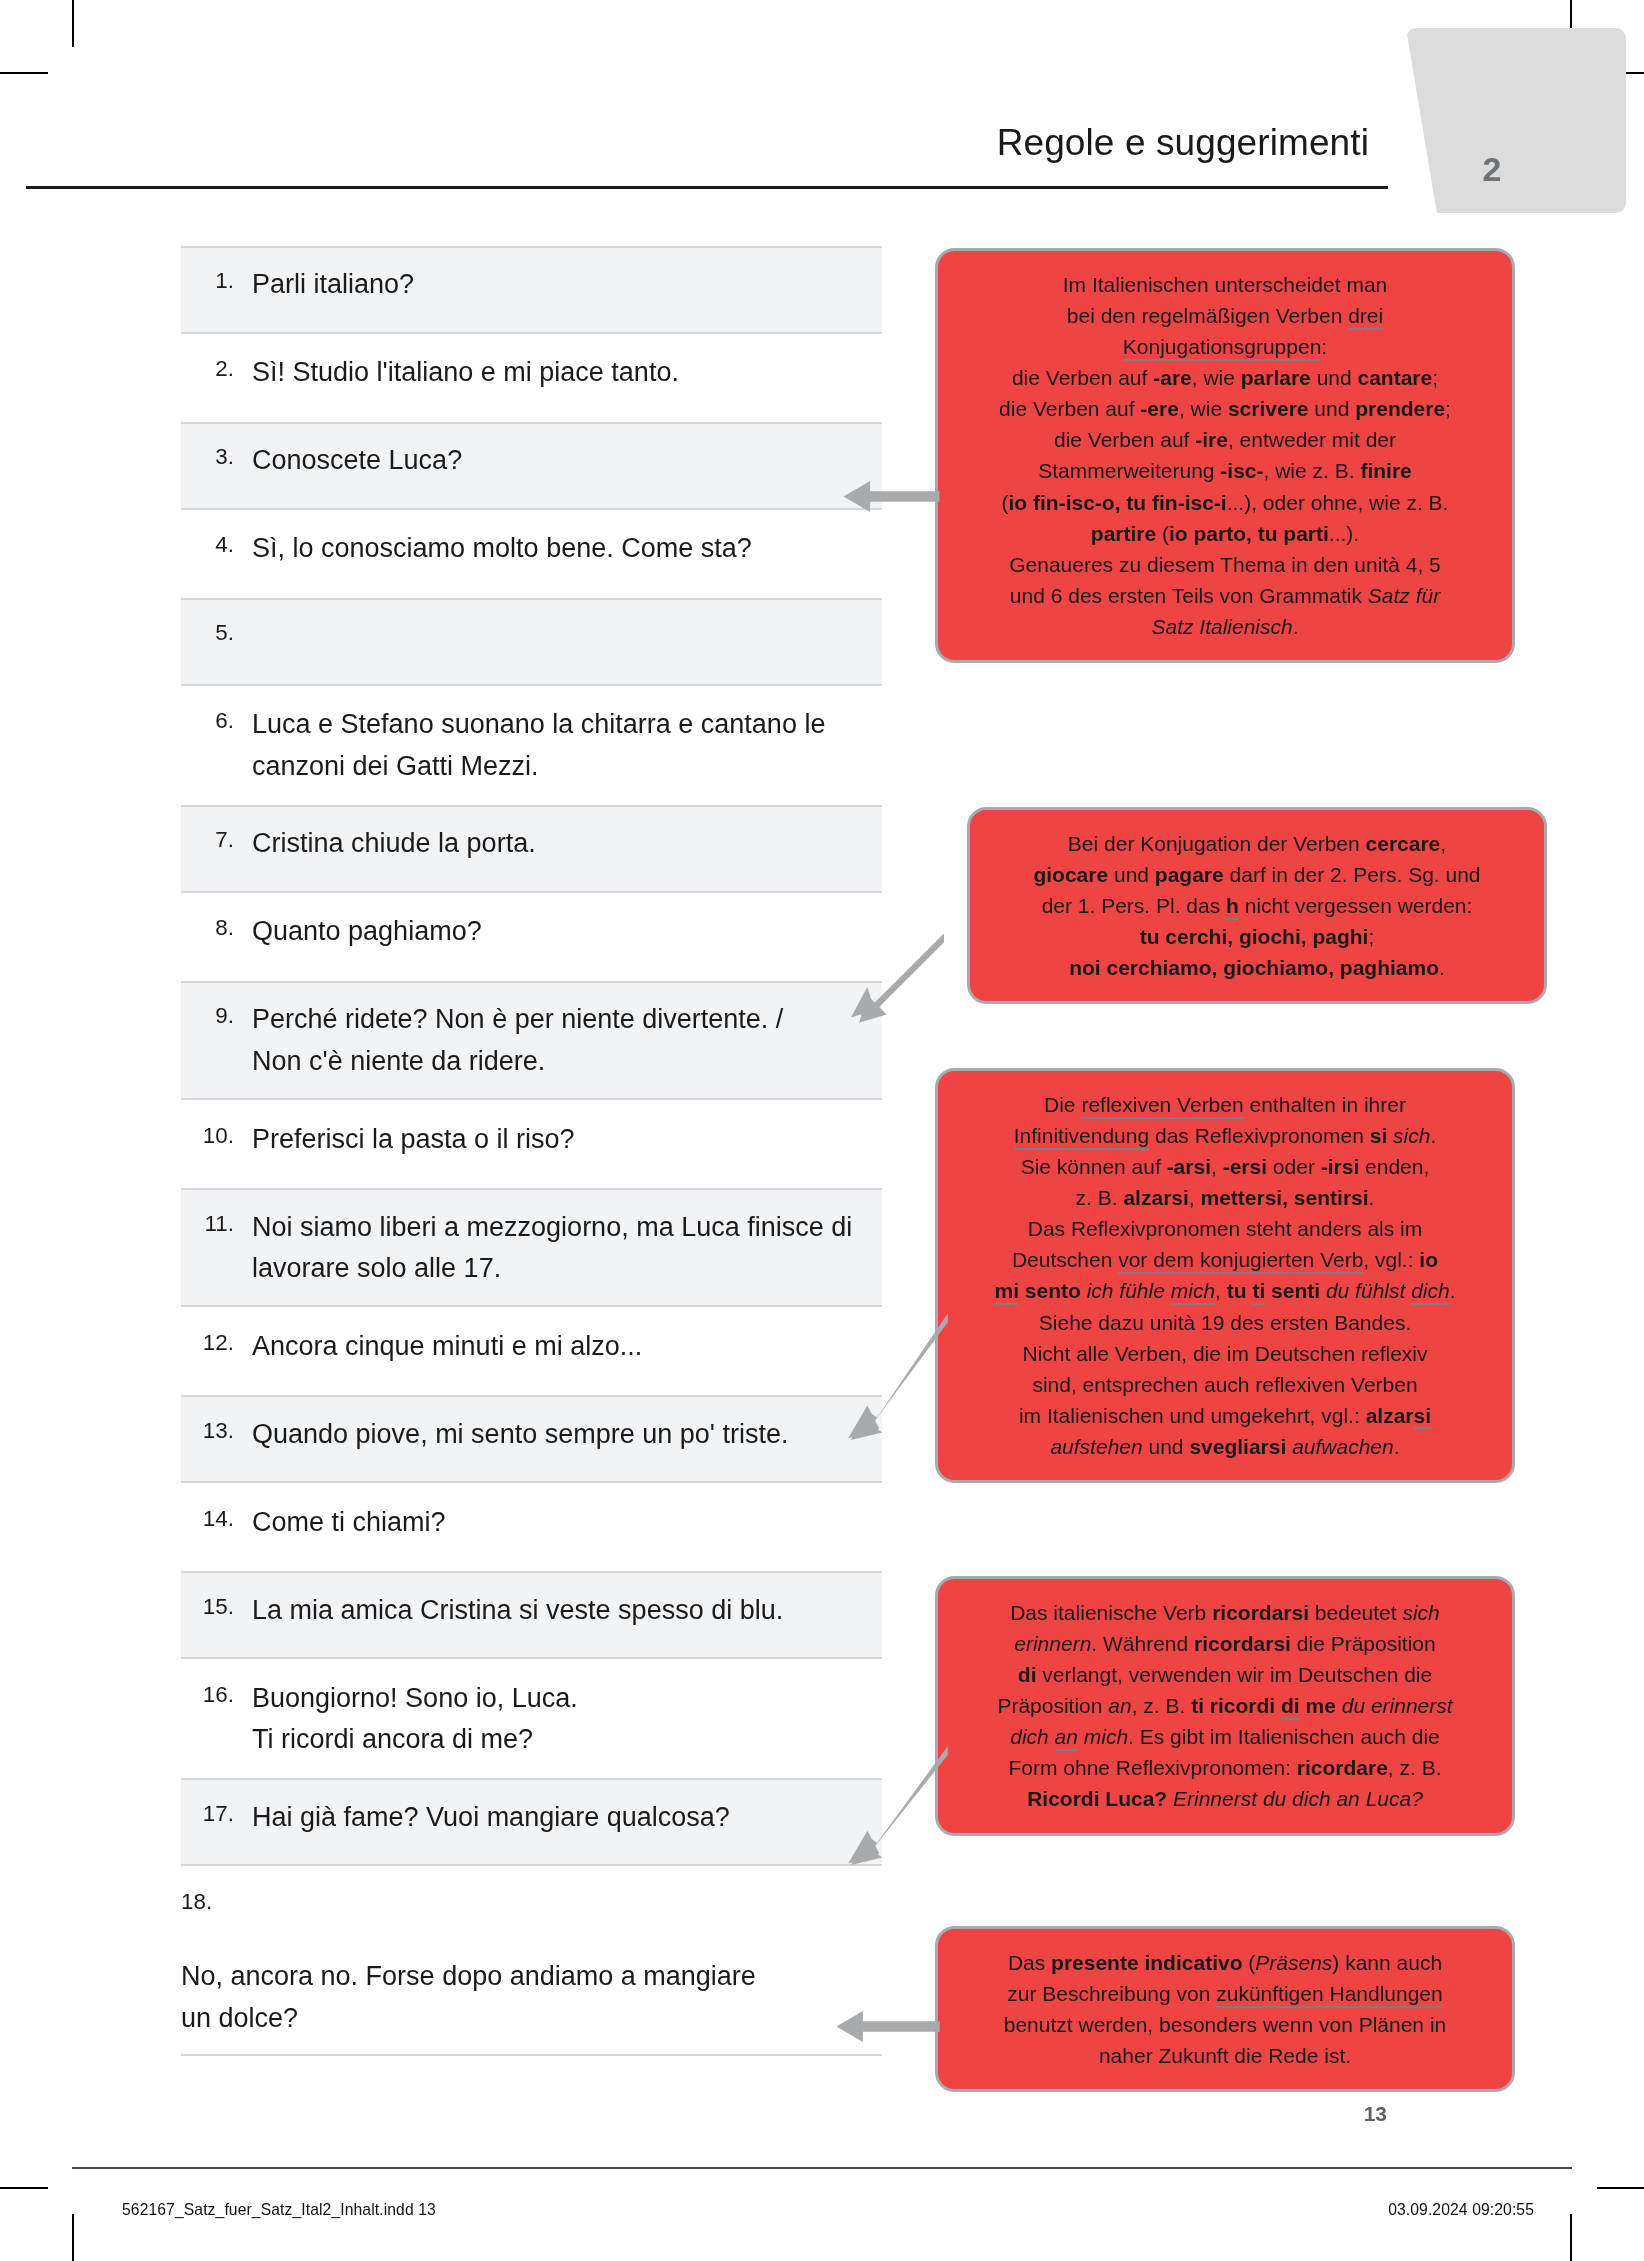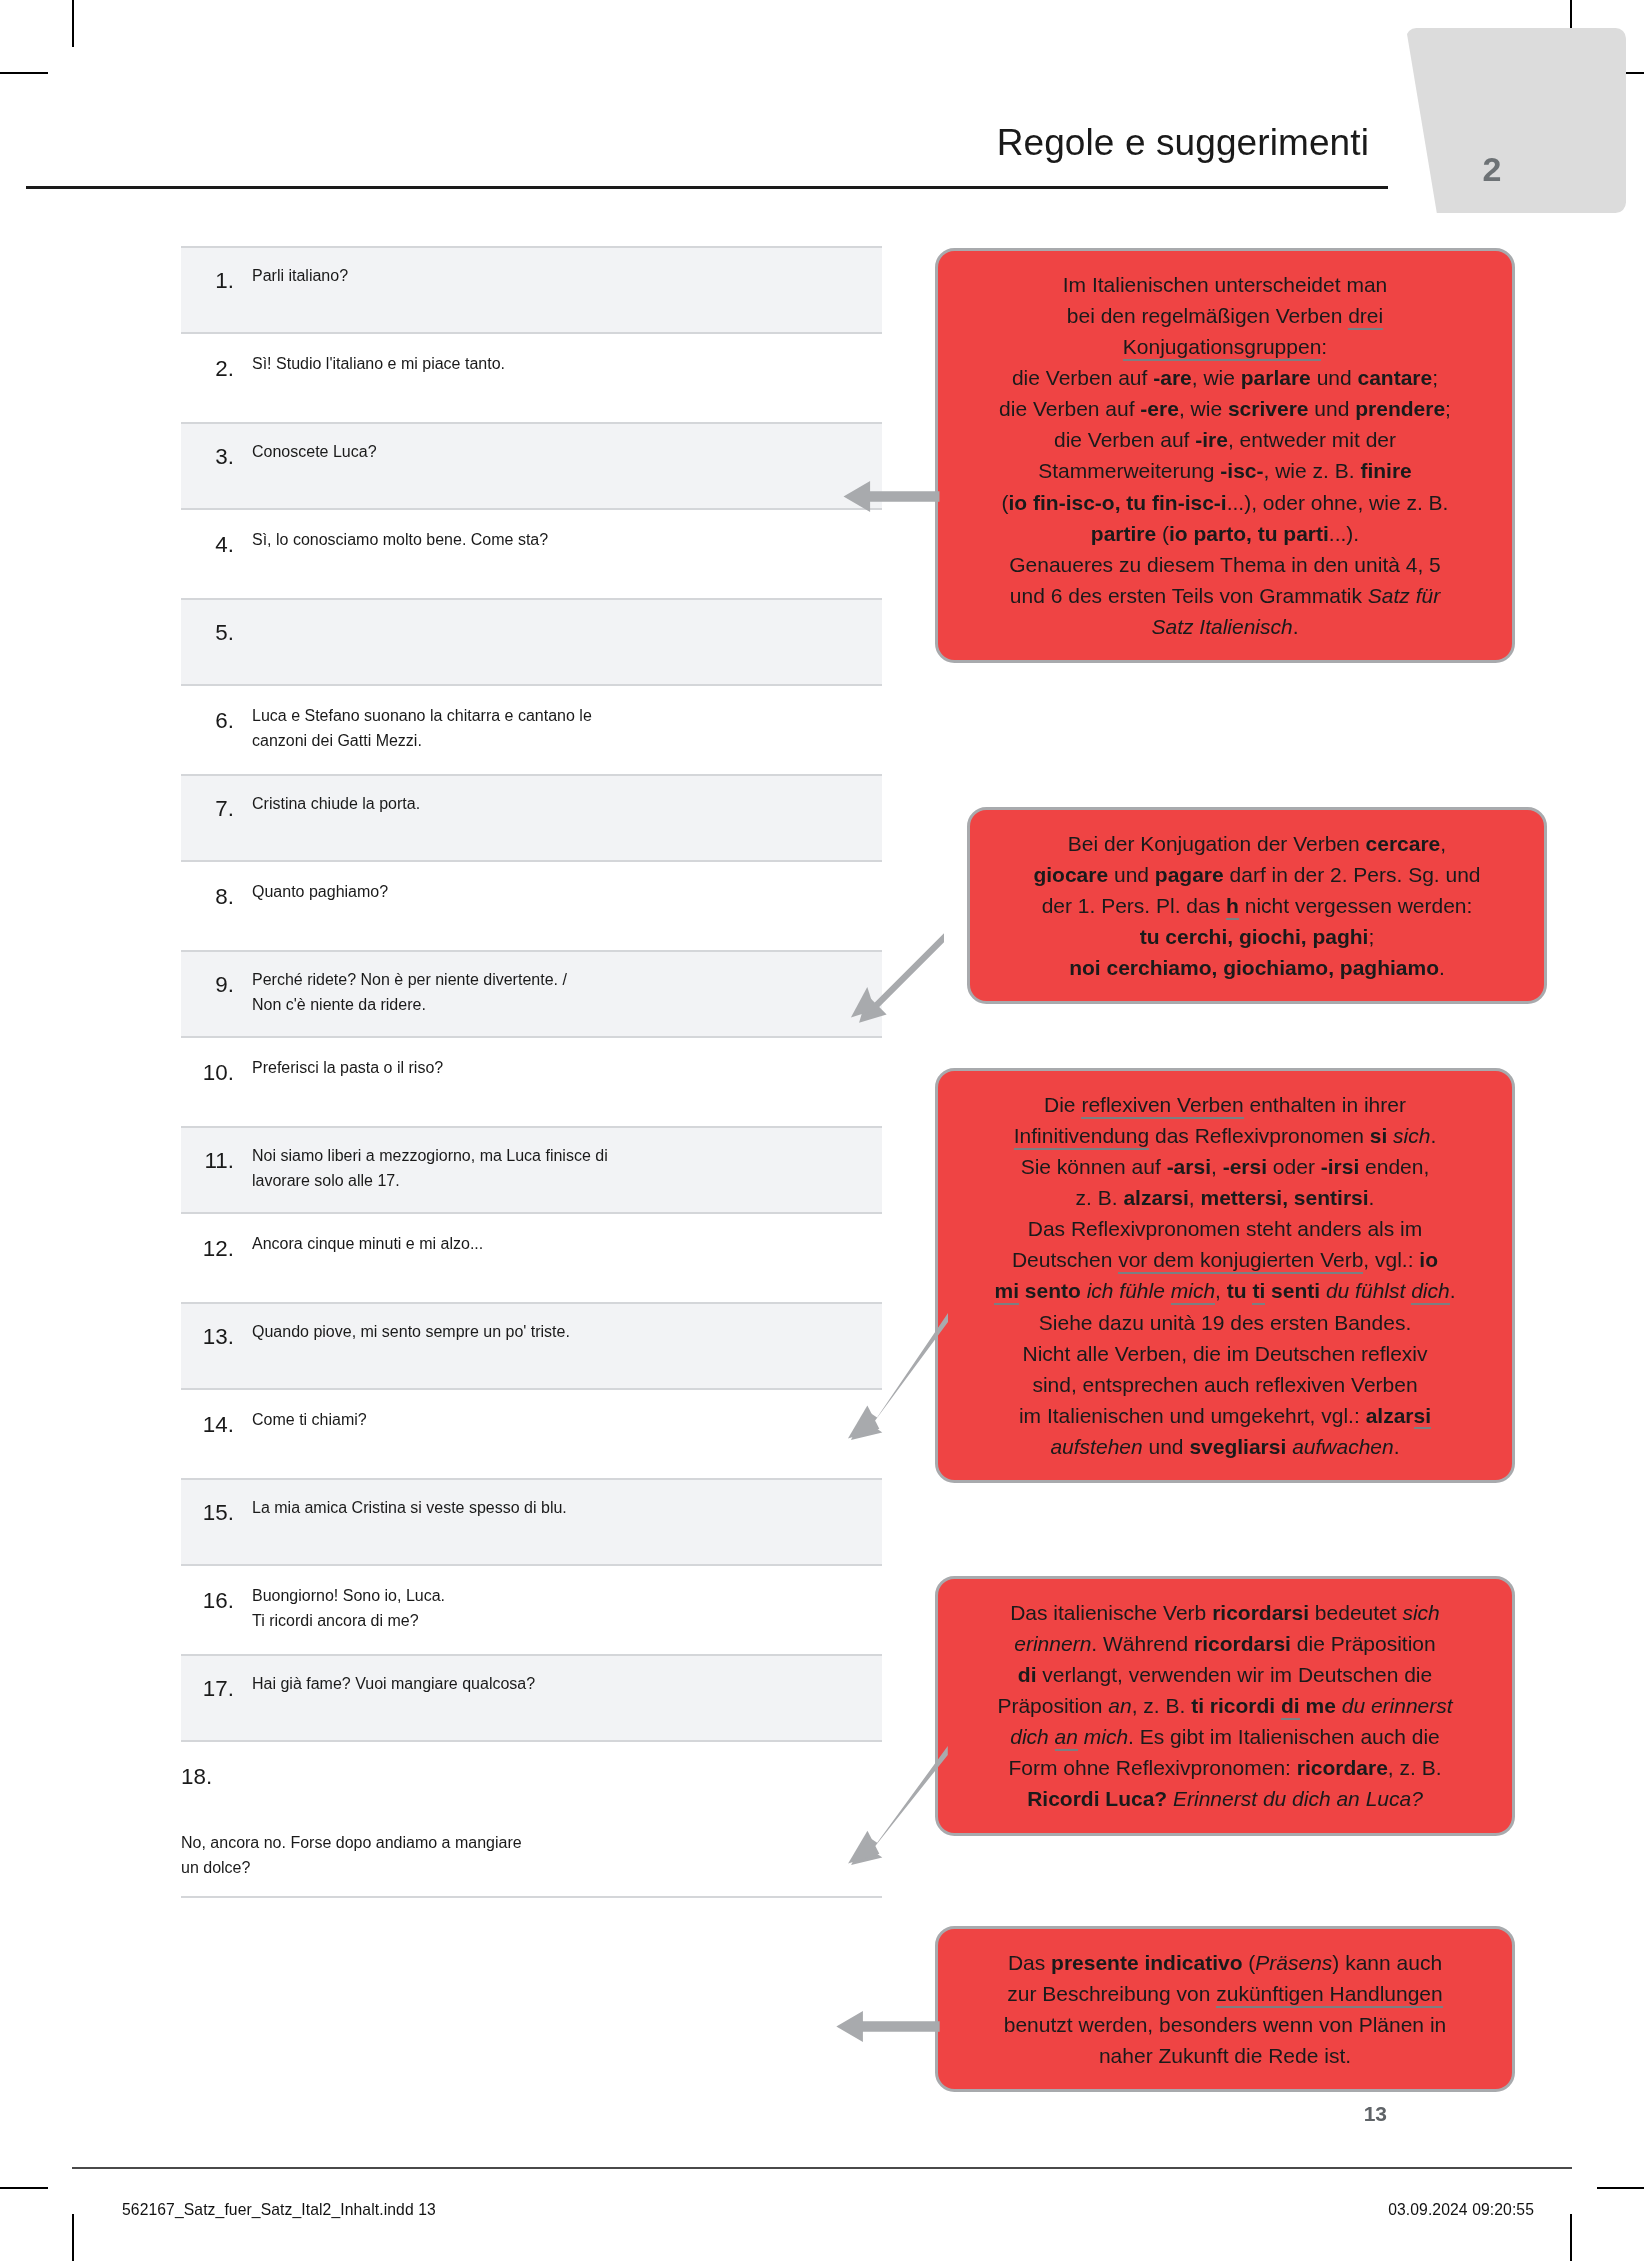--- a/index.html
+++ b/index.html
@@ -108,21 +108,21 @@
   .sentence-num {
     flex: 0 0 71px;
     text-align: right;
     padding-right: 18px;
     font-size: 22.4px;
     color: #1a1a1a;
     line-height: 1.55;
   }
   .sentence-text {
     flex: 1 1 auto;
-    font-size: 16px;
+    font-size: 27px;
     color: #1a1a1a;
     line-height: 1.55;
     white-space: pre-line;
   }
 
   
   .info-box {
     position: absolute;
     width: 580px;
     left: 935px;

